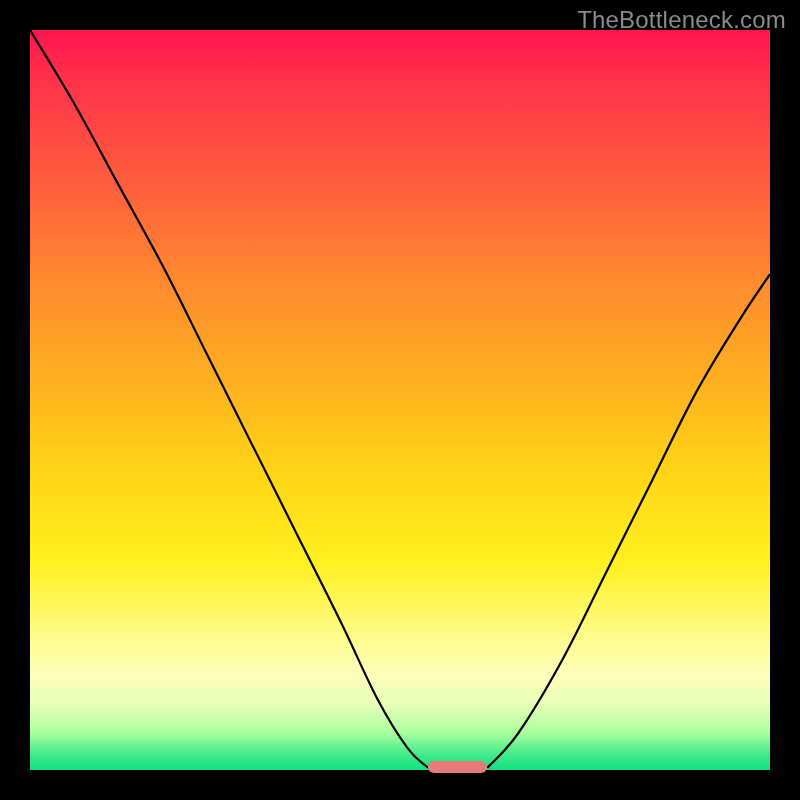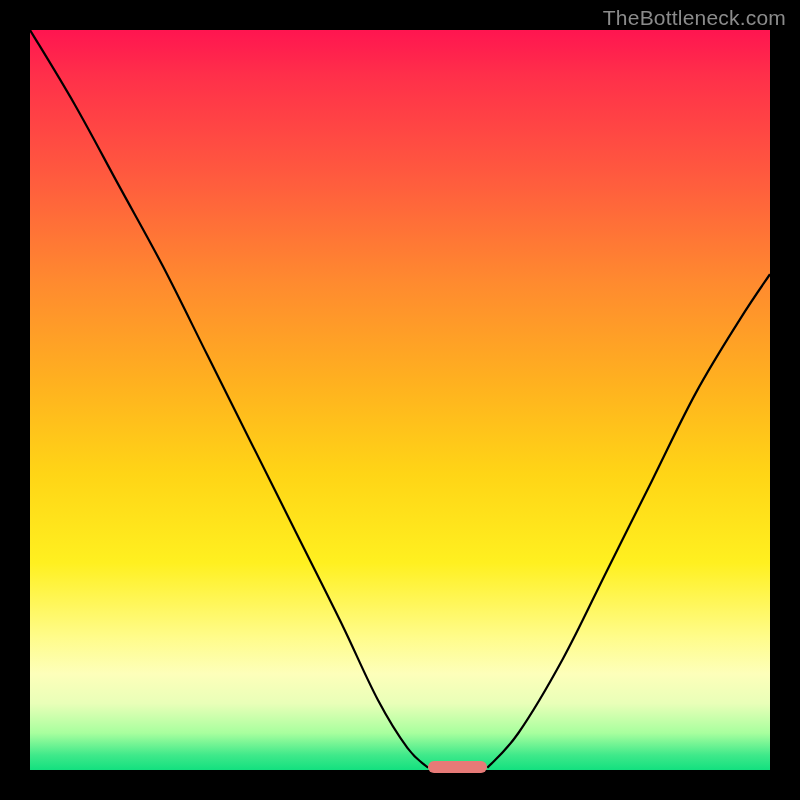--- a/index.html
+++ b/index.html
@@ -45,21 +45,21 @@
     position: absolute;
     background: #e77a77;
     border-radius: 6px;
     height: 12px;
   }
   .watermark {
     position: absolute;
     top: 6px;
     right: 14px;
     font-family: Arial, Helvetica, sans-serif;
-    font-size: 21px;
+    font-size: 24px;
     color: #8b8b8b;
     letter-spacing: 0.2px;
   }
 </style>
 </head>
 <body>
 
 <div class="frame">
 
   <div class="plot-area"></div>

